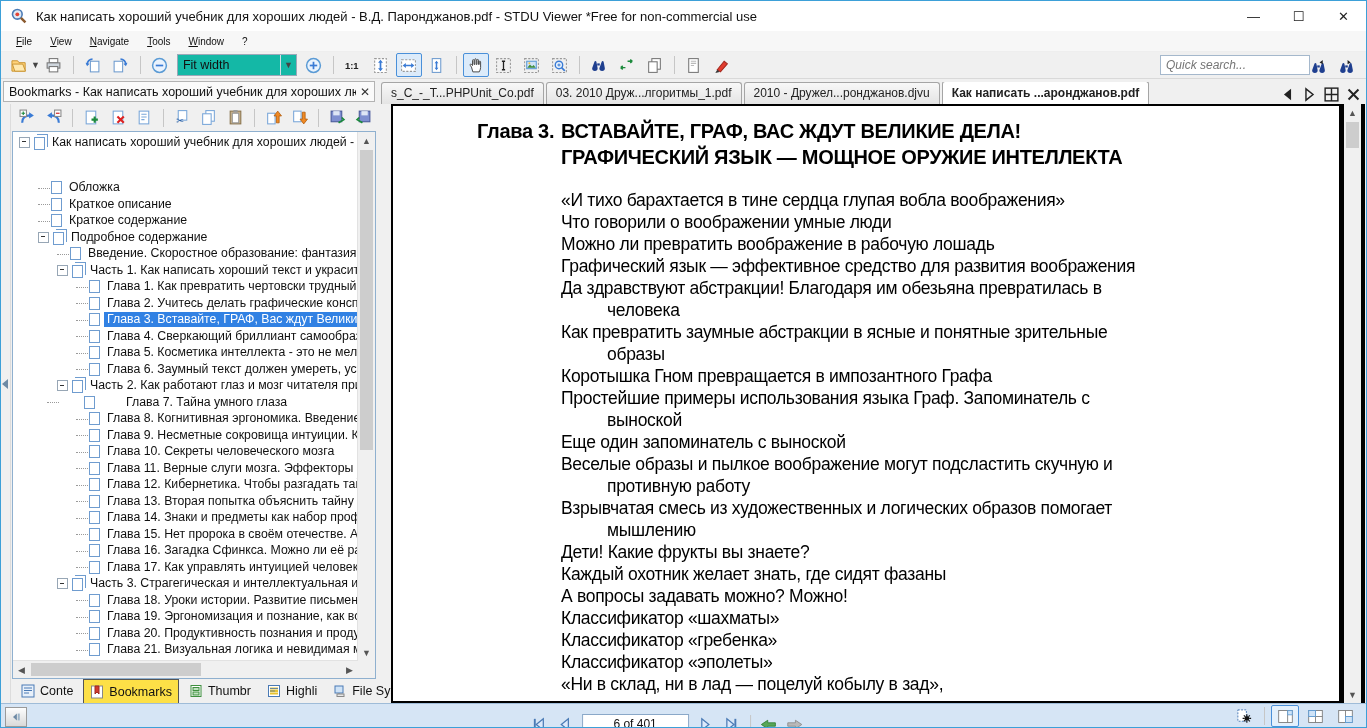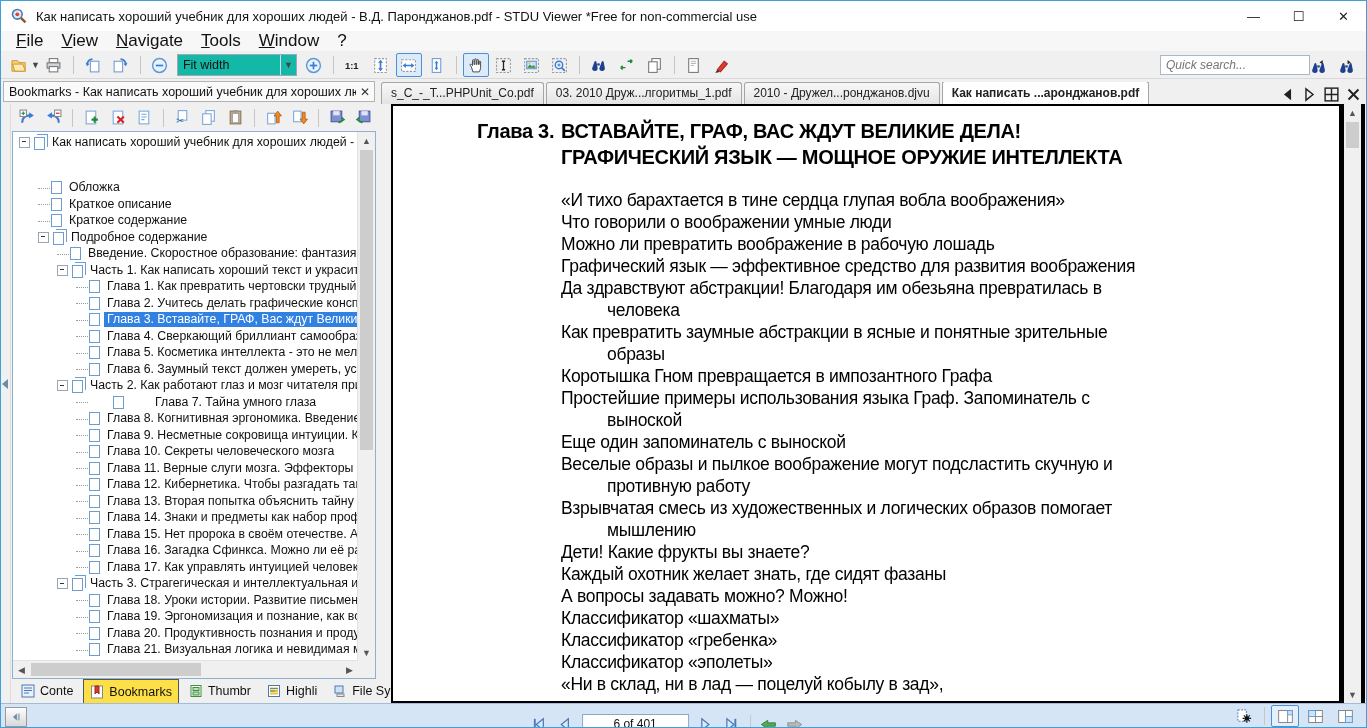--- a/index.html
+++ b/index.html
@@ -6,21 +6,21 @@
   .window{position:relative;width:1367px;height:728px;background:#f0f0f0;border:1px solid #3da0d8;box-sizing:border-box;overflow:hidden;}
   
   .titlebar{position:absolute;left:0;top:0;right:0;height:30px;background:#fff;display:flex;align-items:center;}
   .app-icon{width:18px;height:18px;margin:0 8px 0 9px;}
   .app-icon svg{width:18px;height:18px;display:block}
   .title-text{font-size:13px;color:#111;white-space:nowrap;overflow:hidden;}
   .winbtns{margin-left:auto;display:flex;height:100%;}
   .winbtn{width:45px;height:100%;display:flex;align-items:center;justify-content:center;font-size:13px;color:#222;}
   
   .menubar{position:absolute;left:0;top:30px;right:0;height:21px;background:#f7f7f7;display:flex;align-items:center;padding-left:6px;border-bottom:1px solid #eee;box-sizing:border-box;}
-  .menu-item{padding:2px 9px;font-size:17px;color:#111;}
+  .menu-item{padding:2px 9px;font-size:10px;color:#111;}
   .menu-item::first-letter{text-decoration:underline;}
   
   .toolbar{position:absolute;left:0;top:51px;right:0;height:27px;background:#f0f0f0;border-bottom:1px solid #d9d9d9;display:flex;align-items:center;padding-left:4px;box-sizing:border-box;}
   .tool{width:24px;height:22px;display:inline-flex;align-items:center;justify-content:center;border:1px solid transparent;border-radius:2px;margin:0 1px;}
   .tool.selected{border-color:#4a90d9;background:#dcebfa;}
   .ticon svg{width:17px;height:17px;display:block;}
   .tsep{width:1px;height:18px;background:#c6c6c6;margin:0 5px;}
   .caret{font-size:9px;color:#444;margin-left:-2px;}
   .combo{width:118px;height:20px;background:#14b8a6;border:1px solid #9aa8b8;display:flex;align-items:center;margin:0 3px;position:relative;}
   .combo-text{font-size:12.5px;padding-left:5px;color:#111;flex:1;}
@@ -541,21 +541,21 @@
           <div class="tree-row" style="padding-left: 63px;">
             <span class="dash"></span>
             <span class="tpage"></span>
             <span class="tlabel">Глава 6. Заумный текст должен умереть, усту</span>
           </div>
           <div class="tree-row" style="padding-left: 44px;">
             <span class="toggle"></span>
             <span class="tpages"></span>
             <span class="tlabel">Часть 2. Как работают глаз и мозг читателя при</span>
           </div>
-          <div class="tree-row" style="padding-left: 63px; gap: 24px;">
+          <div class="tree-row" style="padding-left: 34px; gap: 24px;">
             <span class="dash"></span>
             <span class="tpage"></span>
             <span class="tlabel">Глава 7. Тайна умного глаза</span>
           </div>
           <div class="tree-row" style="padding-left: 63px;">
             <span class="dash"></span>
             <span class="tpage"></span>
             <span class="tlabel">Глава 8. Когнитивная эргономика. Введение</span>
           </div>
           <div class="tree-row" style="padding-left: 63px;">

